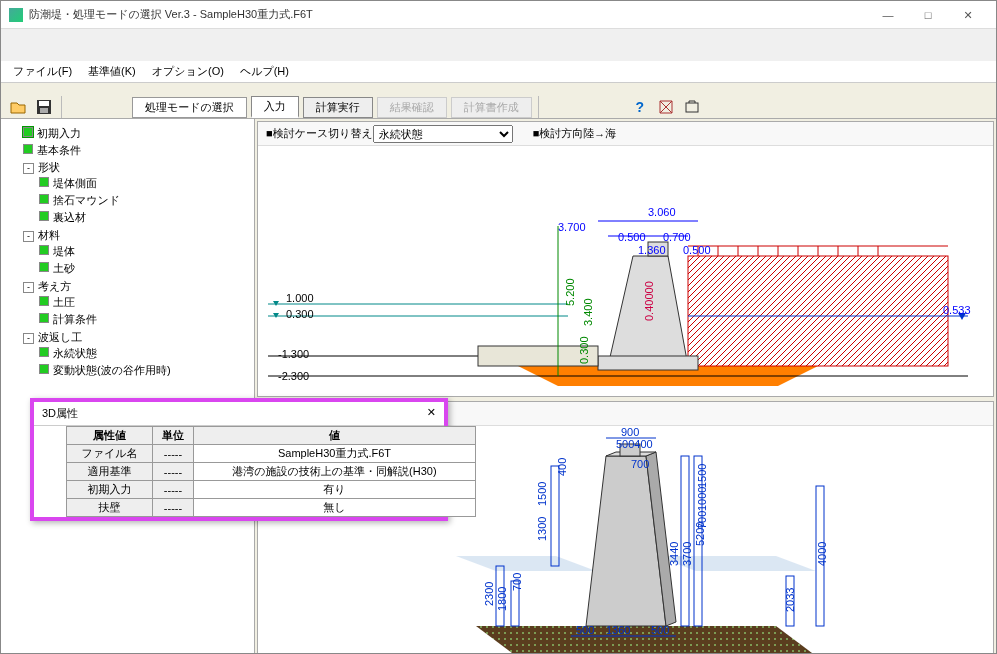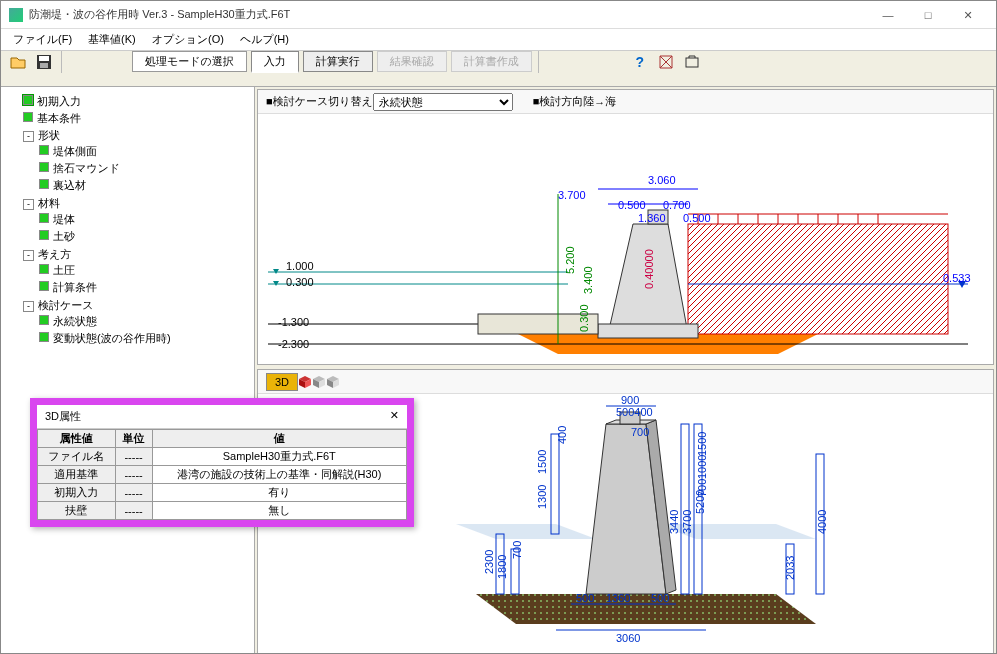--- a/index.html
+++ b/index.html
@@ -1,56 +1,56 @@
 <!DOCTYPE html>
 <html><head>
 <meta charset="utf-8">
 <style>
 * { box-sizing: border-box; margin: 0; padding: 0; font-family: "MS UI Gothic", "Meiryo", sans-serif; font-size: 11px; }
 body { background: #f0f0f0; width: 997px; height: 654px; overflow: hidden; border: 1px solid #888; }
 .titlebar { height: 28px; background: #fff; display: flex; align-items: center; padding: 0 8px; border-bottom: 1px solid #ddd; }
 .titlebar .icon-sq { width: 14px; height: 14px; background: linear-gradient(135deg,#4a9,#2c7); margin-right: 6px; }
 .titlebar .title { flex: 1; color: #333; }
 .titlebar .winbtn { width: 40px; height: 24px; text-align: center; line-height: 24px; color: #555; cursor: pointer; }
-.menubar { height: 22px; background: #fff; display: flex; align-items: center; padding: 0 4px; border-bottom: 1px solid #ccc; }
+.menubar { height: 22px; background: #fff; display: flex; align-items: center; padding: 0 4px; border-bottom: 1px solid #ccc; margin-top: 32px; }
 .menubar span { padding: 2px 8px; cursor: pointer; }
-.toolbar { height: 36px; background: #f1efe2; display: flex; align-items: flex-start; padding: 0 6px; border-bottom: 1px solid #aaa; gap: 4px; }
+.toolbar { height: 36px; background: #f1efe2; display: flex; align-items: flex-end; padding: 0 6px; border-bottom: 1px solid #aaa; gap: 4px; }
 .toolbar .icon-btn { width: 22px; height: 22px; display: inline-flex; align-items: center; justify-content: center; cursor: pointer; }
 .toolbar .sep { width: 1px; height: 22px; background: #bbb; margin: 0 2px; }
 .toolbar .tabbtn { padding: 2px 12px; border: 1px solid #888; background: #eee; cursor: pointer; }
 .toolbar .tabbtn.active { background: #fff; border-bottom: 2px solid #fff; }
 .toolbar .tabbtn.dim { color: #a8a8a8; border-color: #ccc; }
 .content { display: flex; height: calc(100% - 80px); }
 .sidebar { width: 254px; background: #fff; border-right: 1px solid #aaa; padding: 6px; overflow: auto; }
 .tree ul { list-style: none; padding-left: 16px; }
 .tree li { padding: 1px 0; cursor: pointer; white-space: nowrap; }
 .tree .exp { display: inline-block; width: 11px; height: 11px; border: 1px solid #888; text-align: center; line-height: 9px; font-size: 9px; margin-right: 4px; background: #fff; }
 .tree .chk { display: inline-block; width: 10px; height: 10px; border: 1px solid #888; margin-right: 4px; }
 .tree .chk.green { background: #2c2; }
 .main { flex: 1; display: flex; flex-direction: column; background: #f1efe2; }
 .section-top { flex: 0 0 276px; background: #fff; border: 1px solid #aaa; margin: 2px; position: relative; }
 .section-bottom { flex: 1; background: #fff; border: 1px solid #aaa; margin: 2px; position: relative; }
 .ctrlrow { height: 24px; display: flex; align-items: center; padding: 2px 8px; border-bottom: 1px solid #ddd; background: #f8f8f8; }
 .ctrlrow select { font-size: 11px; padding: 1px; width: 140px; }
 .diagram-area { position: absolute; inset: 24px 0 0 0; }
-.float-panel { position: absolute; left: 30px; top: 398px; width: 384px; background: #fff; border: 7px solid #d946ef; box-shadow: 2px 2px 6px rgba(0,0,0,0.3); z-index: 50; }
+.float-panel { position: absolute; left: 30px; top: 398px; width: 418px; background: #fff; border: 4px solid #d946ef; box-shadow: 2px 2px 6px rgba(0,0,0,0.3); z-index: 50; }
 .float-title { display: flex; justify-content: space-between; padding: 4px 8px; background: #fff; border-bottom: 1px solid #ccc; }
-.float-panel table { width: 100%; border-collapse: collapse; }
+.float-panel table { width: 100%; border-collapse: collapse; margin-left: 32px; }
 .float-panel th, .float-panel td { border: 1px solid #999; padding: 1px 4px; background: #eee; text-align: center; font-size: 11px; }
 .float-panel td.v { background: #fff; }
 .btn3d { padding: 2px 8px; border: 1px solid #888; background: #eab308; cursor: pointer; }
 .cube { width: 14px; height: 14px; cursor: pointer; }
 svg { display: block; }
 </style>
 </head>
 <body>
 
 <div class="titlebar">
   <span class="icon-sq"></span>
-  <span class="title">防潮堤・波の谷作用時 Ver.3 - SampleH30重力式.F6T</span>
+  <span class="title">防潮堤・処理モードの選択 Ver.3 - SampleH30重力式.F6T</span>
   <span class="winbtn">―</span>
   <span class="winbtn">□</span>
   <span class="winbtn">✕</span>
 </div>
 
 <div class="menubar">
   <span>ファイル(F)</span>
   <span>基準値(K)</span>
   <span>オプション(O)</span>
   <span>ヘルプ(H)</span>
@@ -111,21 +111,21 @@
           <li><span class="chk green"></span><span>堤体</span></li>
           <li><span class="chk green"></span><span>土砂</span></li>
         </ul>
       </li>
       <li><span class="exp">-</span><span>考え方</span>
         <ul>
           <li><span class="chk green"></span><span>土圧</span></li>
           <li><span class="chk green"></span><span>計算条件</span></li>
         </ul>
       </li>
-      <li><span class="exp">-</span><span>検討ケース</span>
+      <li><span class="exp">-</span><span>波返し工</span>
         <ul>
           <li><span class="chk green"></span><span>永続状態</span></li>
           <li><span class="chk green"></span><span>変動状態(波の谷作用時)</span></li>
         </ul>
       </li>
     </ul>
   </div>
 
   <div class="main">
 

